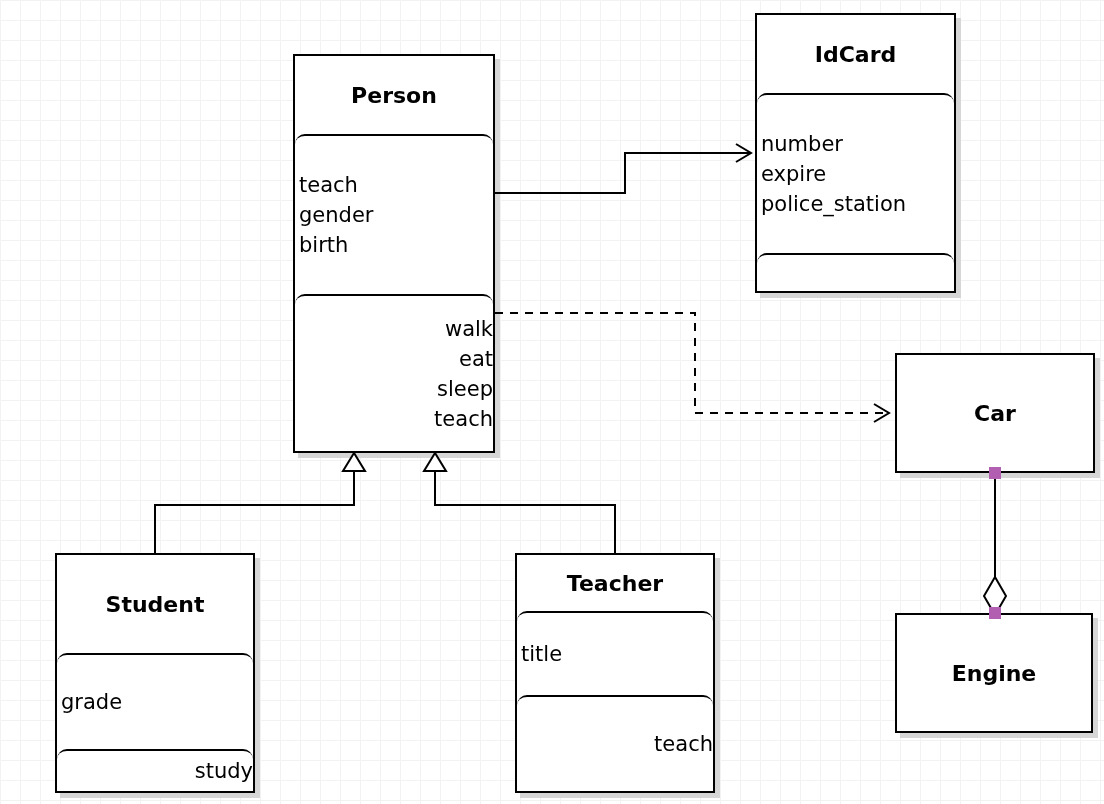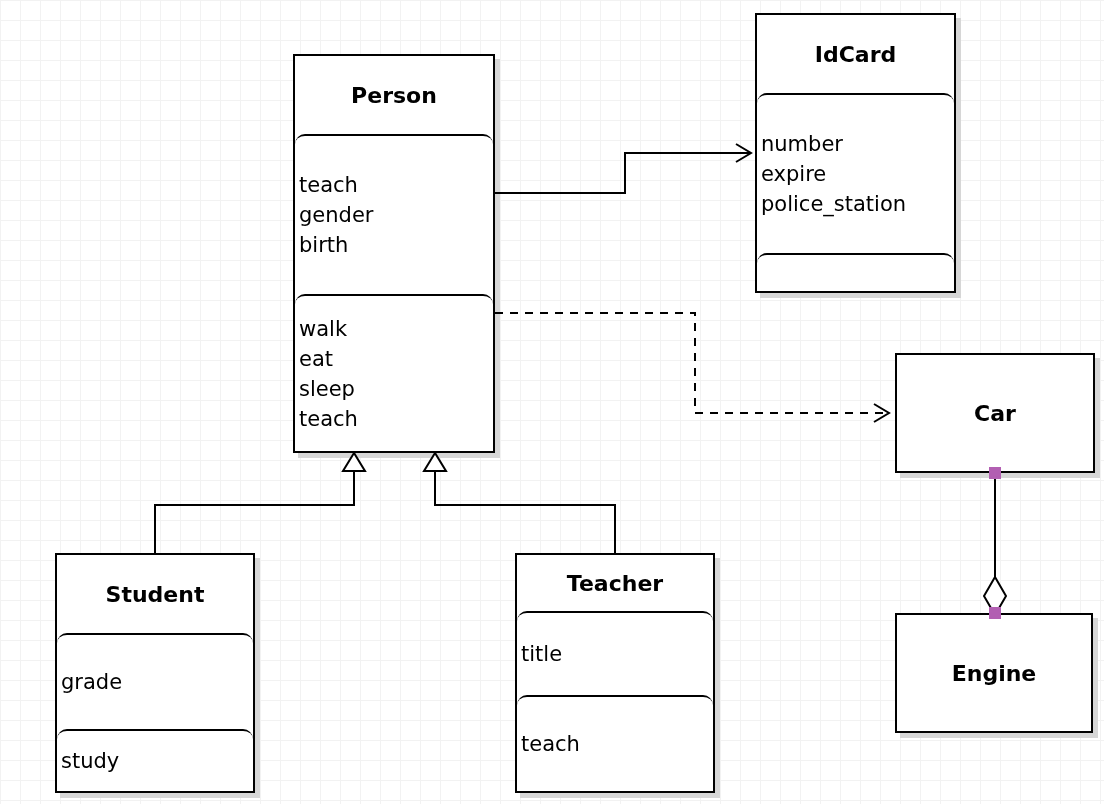--- a/index.html
+++ b/index.html
@@ -22,21 +22,21 @@
   .uml-title{
     display:flex;align-items:center;justify-content:center;
     font-weight:bold;font-size:22px;flex:0 0 auto;
   }
   .uml-title.fill{flex:1 1 auto;}
   .uml-section{
     border-top:2px solid #000;box-sizing:border-box;
     display:flex;flex-direction:column;justify-content:center;
     padding-left:4px;font-size:21px;line-height:30px;flex:0 0 auto;border-radius:10px;
   }
-  .uml-section.grow{flex:1 1 auto;}
+  .uml-section.grow{flex:1 1 auto;align-items:flex-end;}
   .uml-line{white-space:nowrap;}
   svg.connectors{position:absolute;left:0;top:0;pointer-events:none;}
 </style>
 </head>
 <body>
 
 <div class="canvas">
 
   <div class="uml-class" style="left:293px;top:54px;width:202px;height:399px;">
     <div class="uml-title" style="height:78px">Person</div>
@@ -65,21 +65,21 @@
 
   <div class="uml-class" style="left:895px;top:613px;width:198px;height:120px;">
     <div class="uml-title fill">Engine</div>
   </div>
 
   <div class="uml-class" style="left:895px;top:353px;width:200px;height:120px;">
     <div class="uml-title fill">Car</div>
   </div>
 
   <div class="uml-class" style="left:55px;top:553px;width:200px;height:240px;">
-    <div class="uml-title" style="height:78px">Student</div>
+    <div class="uml-title" style="height:98px">Student</div>
     <div class="uml-section" style="height:96px">
       <div class="uml-line">grade</div>
     </div>
     <div class="uml-section grow">
       <div class="uml-line">study</div>
     </div>
   </div>
 
   <div class="uml-class" style="left:515px;top:553px;width:200px;height:240px;">
     <div class="uml-title" style="height:56px">Teacher</div>

